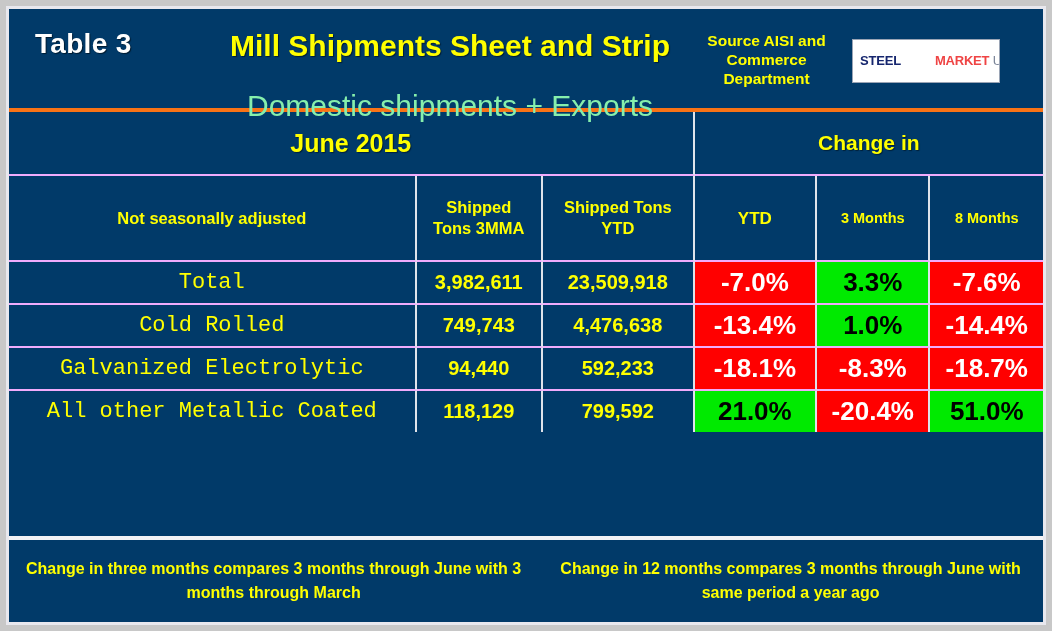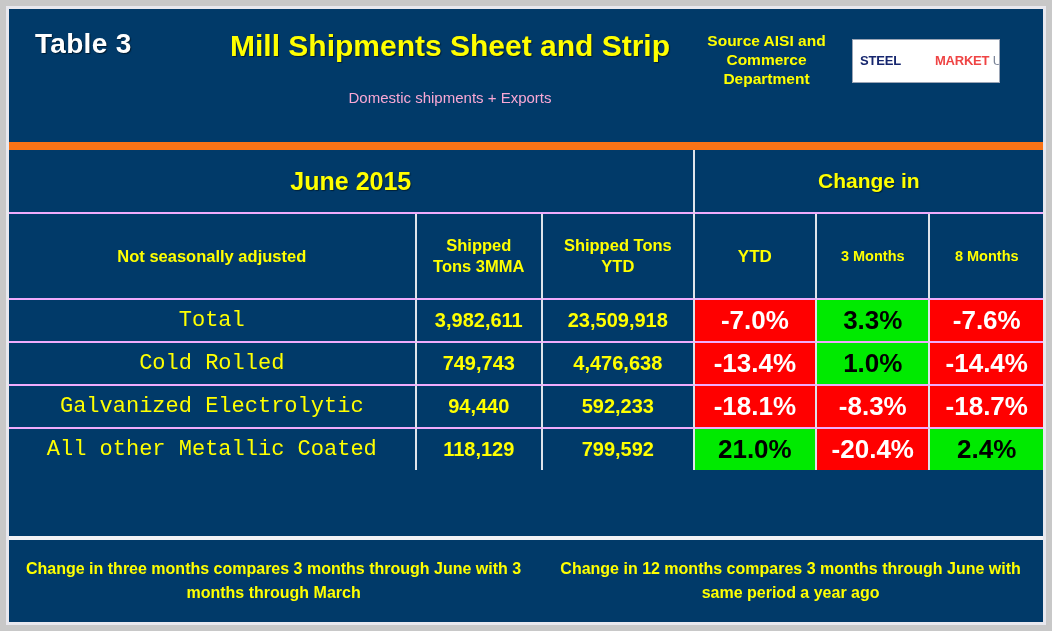--- a/index.html
+++ b/index.html
@@ -29,24 +29,24 @@
     width: 100%;
     height: 100%;
     box-sizing: border-box;
     border: 3px solid #e8e8ee;
     background: #013A69;
   }
 
   
   .title-band {
     position: relative;
-    height: 141px;
+    height: 103px;
     box-sizing: border-box;
     background: #013A69;
-    border-bottom: 8px solid #f97316;
+    border-bottom: 4px solid #f97316;
   }
   .table-label {
     position: absolute;
     left: 26px;
     top: 19px;
     color: #ffffff;
     font-size: 28px;
     font-weight: bold;
     letter-spacing: 0.3px;
     text-shadow: 1px 1px 1px rgba(0,0,0,0.55);
@@ -61,22 +61,22 @@
     font-size: 30px;
     font-weight: bold;
     text-shadow: 1px 1px 1px rgba(0,0,0,0.5);
   }
   .sub-title {
     position: absolute;
     left: 196px;
     top: 80px;
     width: 490px;
     text-align: center;
-    color: #f9a8d4;
-    font-size: 15px;
+    color: #86efac;
+    font-size: 30px;
     font-weight: normal;
   }
   .source-note {
     position: absolute;
     left: 695px;
     top: 22px;
     width: 125px;
     text-align: center;
     color: #FFFF00;
     font-size: 15.5px;
@@ -285,21 +285,21 @@
             <td class="pct neg">-18.1%</td>
             <td class="pct neg">-8.3%</td>
             <td class="pct neg nobr">-18.7%</td>
           </tr>
           <tr class="lastrow">
             <td class="rowlabel">All other Metallic Coated</td>
             <td class="num">118,129</td>
             <td class="num">799,592</td>
             <td class="pct pos">21.0%</td>
             <td class="pct neg">-20.4%</td>
-            <td class="pct pos nobr">2.4%</td>
+            <td class="pct pos nobr">51.0%</td>
           </tr>
         </tbody>
     </table>
 
     <div class="footer">
       <div>Change in three months compares 3 months through June with 3 months through March</div>
       <div>Change in 12 months compares 3 months through June with same period a year ago</div>
     </div>
 
   </div>

